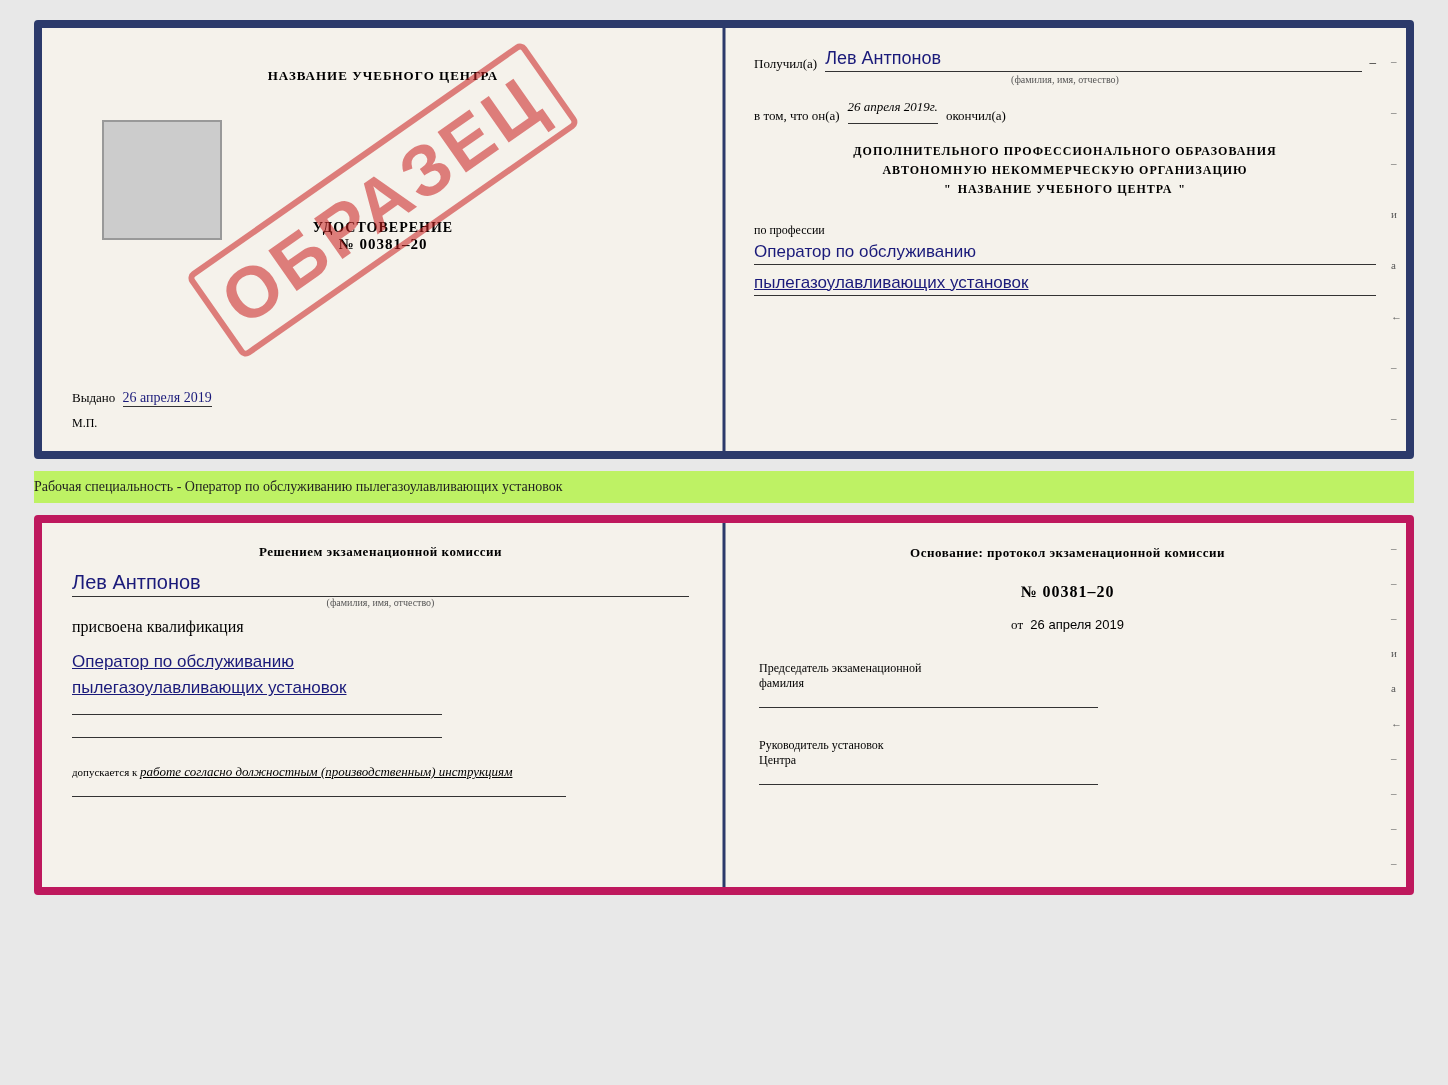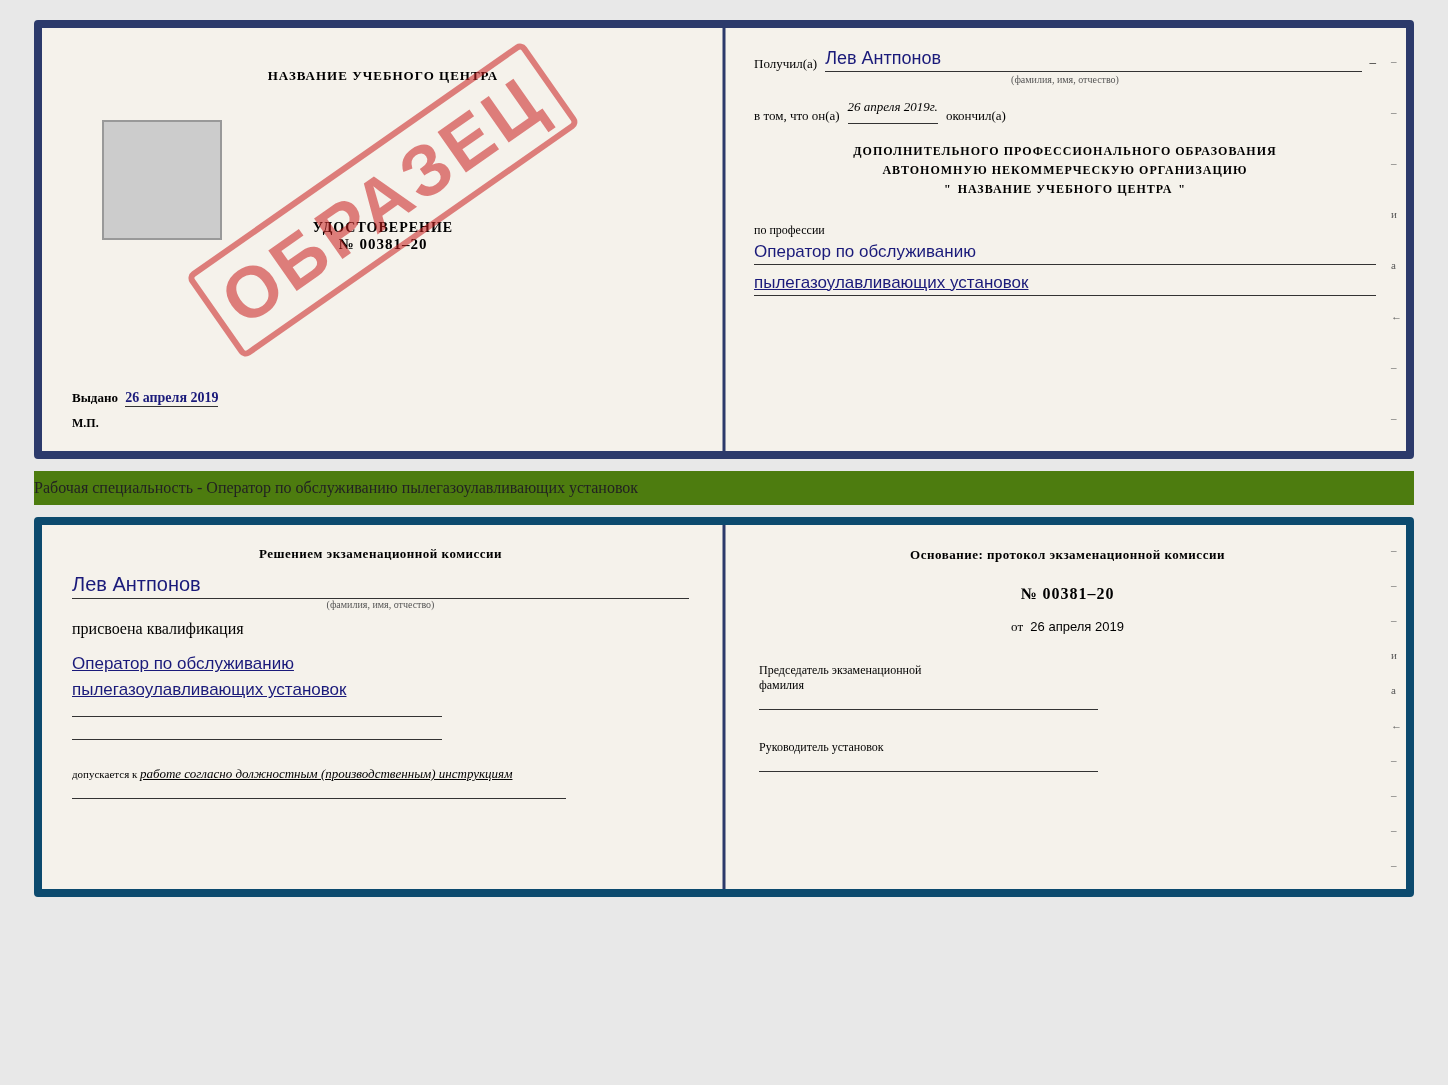--- a/index.html
+++ b/index.html
@@ -216,31 +216,31 @@
       color: #1a1a7a;
       border-bottom: 1px solid #333;
       display: block;
       margin-top: 8px;
       padding-bottom: 2px;
       text-decoration: underline;
     }
 
     
     .separator-text {
-      background: #4d7c0f;
+      background: #bef264;
       padding: 8px 0;
-      font-size: 16px;
+      font-size: 14px;
       color: #222;
       width: 1380px;
     }
 
     
     .bottom-card {
       background: #f5f2eb;
-      border: 8px solid #0c4a6e;
+      border: 8px solid #be185d;
       border-radius: 4px;
       display: flex;
       flex-direction: row;
       position: relative;
       overflow: hidden;
       min-height: 380px;
     }
 
     .bottom-card::after {
       content: '';
@@ -409,21 +409,21 @@
 
           <div class="obrazets-watermark">ОБРАЗЕЦ</div>
 
           <div class="udostoverenie-block" style="margin-top: 130px; text-align:center;">
             <div class="udostoverenie-label">УДОСТОВЕРЕНИЕ</div>
             <div class="udostoverenie-number">№ 00381–20</div>
           </div>
         </div>
       </div>
 
-      <div style="width:100%; margin-top: auto; font-weight: bold;">
+      <div style="width:100%; margin-top: auto;">
         <div class="vidano-line">
           <span>Выдано</span>
           <span style="font-family:'Comic Sans MS',cursive; color:#1a1a7a; font-size:14px; border-bottom:1px solid #333; padding-bottom:1px; margin-left:4px;">26 апреля 2019</span>
         </div>
         <div class="mp-line">М.П.</div>
       </div>
     </div>
 
     <div class="right-panel">
 
@@ -515,20 +515,21 @@
       </div>
 
       <div class="chairman-block">
         <div>Председатель экзаменационной</div>
         <div>фамилия</div>
         <div class="sign-line"></div>
       </div>
 
       <div class="rukovodit-block">
         <div>Руководитель установок</div>
+        <div>Центра</div>
         <div class="sign-line"></div>
       </div>
 
       <div class="right-edge-marks">
         <span class="edge-mark">–</span>
         <span class="edge-mark">–</span>
         <span class="edge-mark">–</span>
         <span class="edge-mark">и</span>
         <span class="edge-mark">а</span>
         <span class="edge-mark">←</span>

